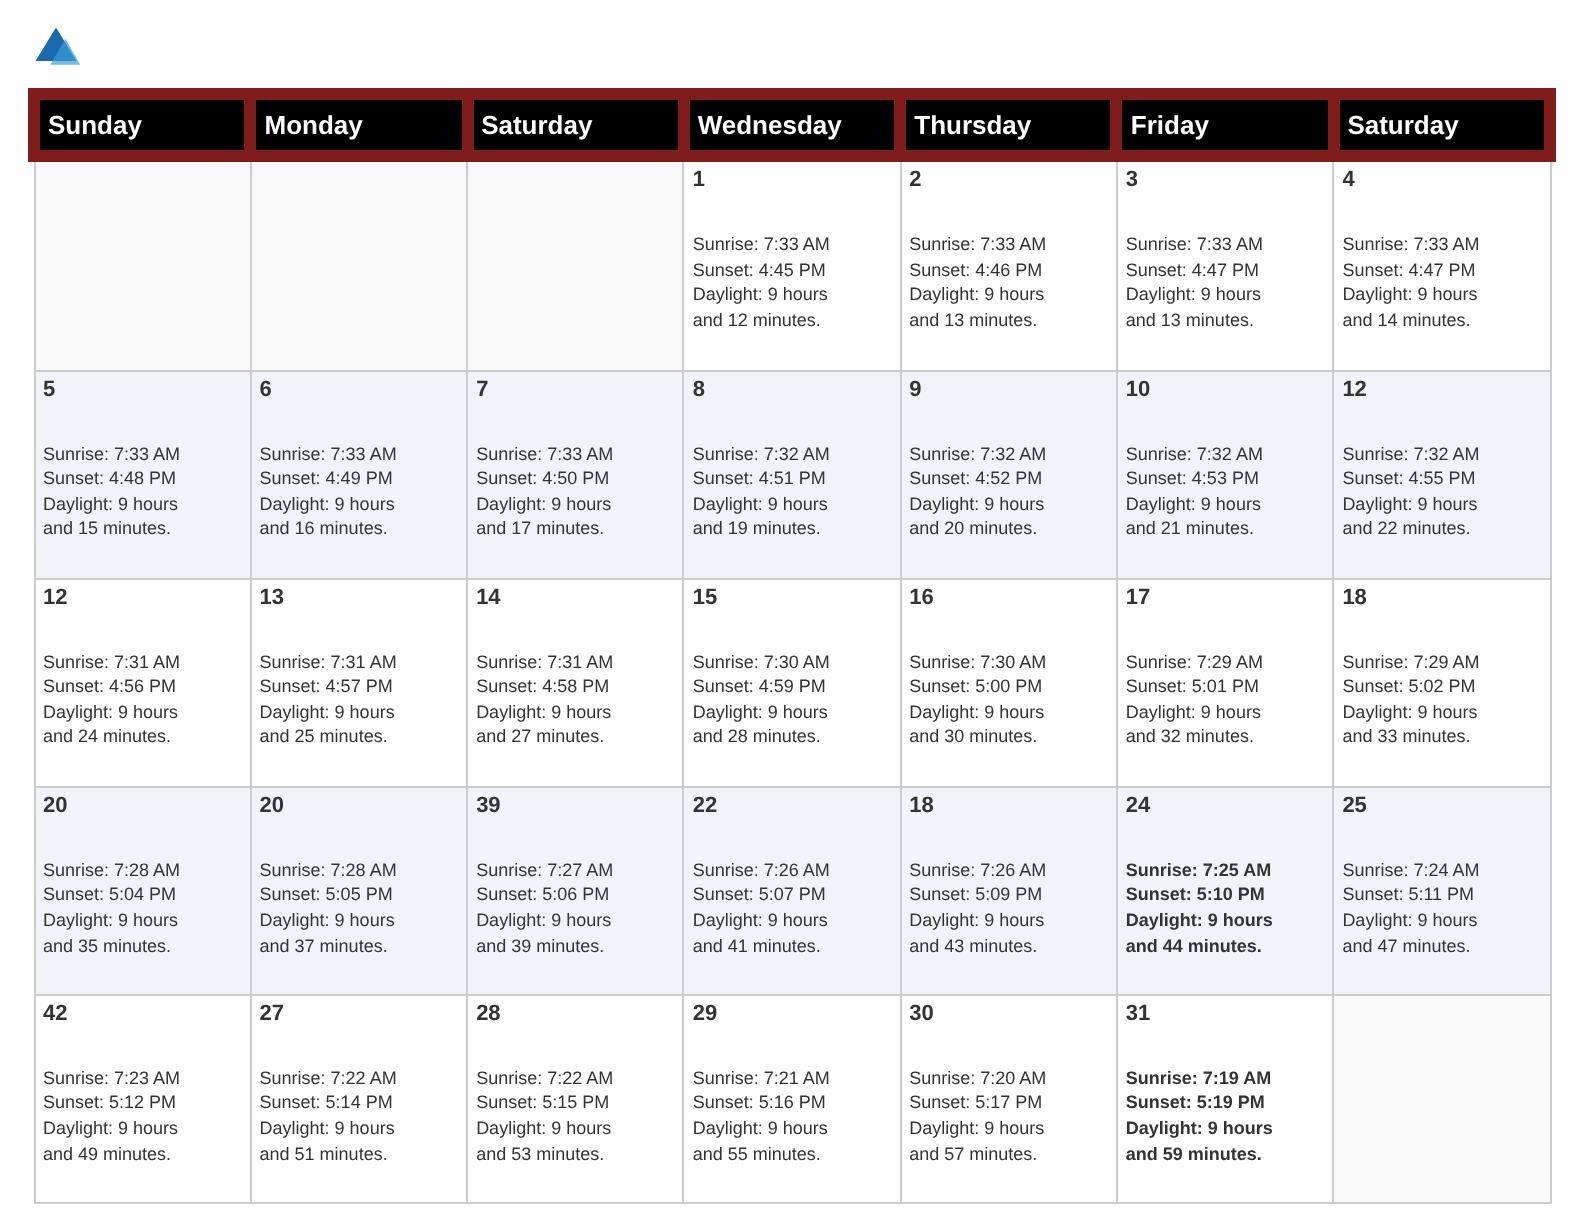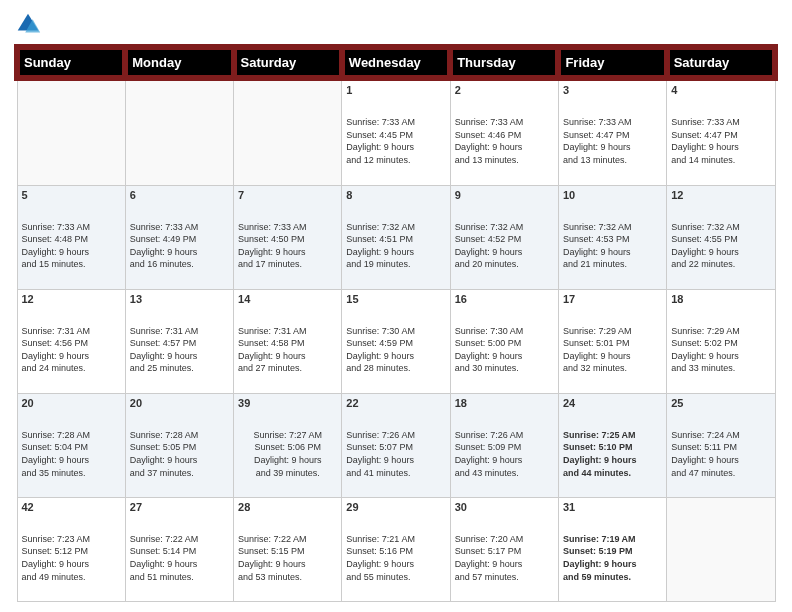--- a/index.html
+++ b/index.html
@@ -280,21 +280,21 @@
           </td>
           <td>
             <span class="day-number">20</span>
             <div class="day-info" style="white-space: pre-line;">Sunrise: 7:28 AM
 Sunset: 5:05 PM
 Daylight: 9 hours
 and 37 minutes.</div>
           </td>
           <td>
             <span class="day-number">39</span>
-            <div class="day-info" style="white-space: pre-line; text-align: center;">Sunrise: 7:27 AM
+            <div class="day-info" style="white-space: pre-line;">Sunrise: 7:27 AM
 Sunset: 5:06 PM
 Daylight: 9 hours
 and 39 minutes.</div>
           </td>
           <td>
             <span class="day-number">22</span>
             <div class="day-info" style="white-space: pre-line;">Sunrise: 7:26 AM
 Sunset: 5:07 PM
 Daylight: 9 hours
 and 41 minutes.</div>

